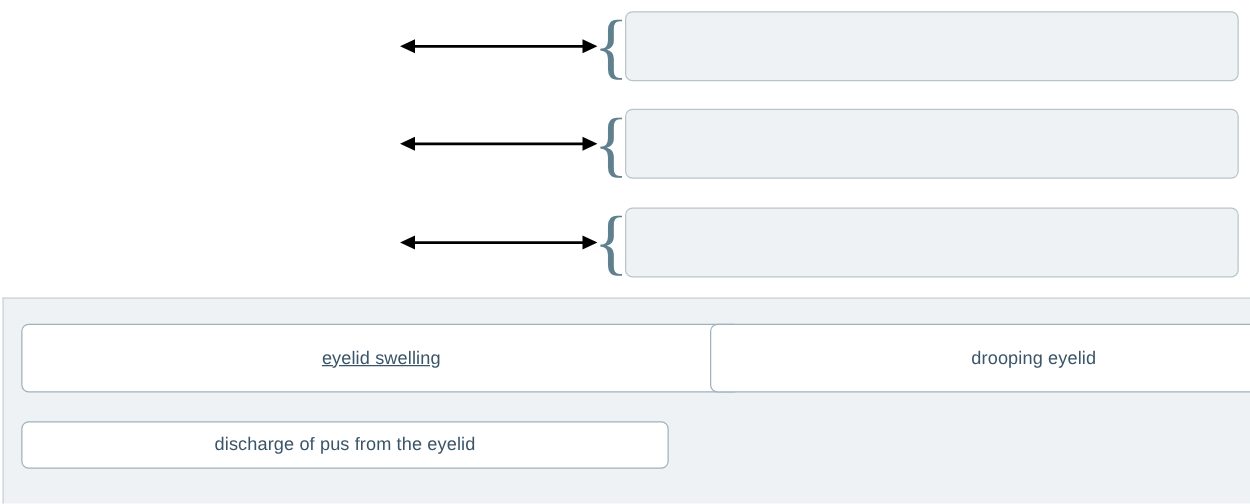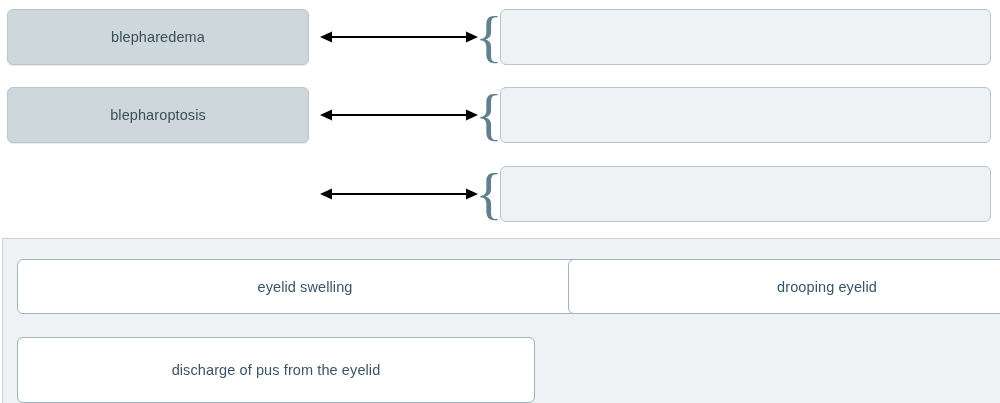--- a/index.html
+++ b/index.html
@@ -118,47 +118,45 @@
     border: 1px solid #9fb3bc;
     border-radius: 6px;
     display: flex;
     align-items: center;
     justify-content: center;
     color: #3b5568;
     font-size: 14.5px;
     letter-spacing: .1px;
     cursor: move;
   }
-  .bank-card.c0 { left: 14px;  top: 20px; width: 576px; height: 55px; }
-  .bank-card.c1 { left: 14px;  top: 98px; width: 518px; height: 66px; }
+  .bank-card.c0 { left: 14px;  top: 20px; width: 576px; height: 55px; text-decoration: underline; }
+  .bank-card.c1 { left: 14px;  top: 98px; width: 518px; height: 38px; }
   .bank-card.c2 { left: 565px; top: 20px; width: 518px; height: 55px; }
 </style>
 </head>
 <body>
 
 <div id="match-area">
 
   <div class="match-row row-0">
-    <div class="term-box">blepharedema</div>
 
     <div class="arrow">
       <svg width="158" height="14" viewBox="0 0 158 14" aria-hidden="true">
         <line x1="9" y1="7" x2="149" y2="7" stroke="#000000" stroke-width="2.2"></line>
         <polygon points="0,7 12,1.4 12,12.6" fill="#000000"></polygon>
         <polygon points="158,7 146,1.4 146,12.6" fill="#000000"></polygon>
       </svg>
     </div>
 
     <div class="brace">{</div>
 
     <div class="drop-zone"></div>
   </div>
 
   <div class="match-row row-1">
-    <div class="term-box">blepharoptosis</div>
 
     <div class="arrow">
       <svg width="158" height="14" viewBox="0 0 158 14" aria-hidden="true">
         <line x1="9" y1="7" x2="149" y2="7" stroke="#000000" stroke-width="2.2"></line>
         <polygon points="0,7 12,1.4 12,12.6" fill="#000000"></polygon>
         <polygon points="158,7 146,1.4 146,12.6" fill="#000000"></polygon>
       </svg>
     </div>
 
     <div class="brace">{</div>

